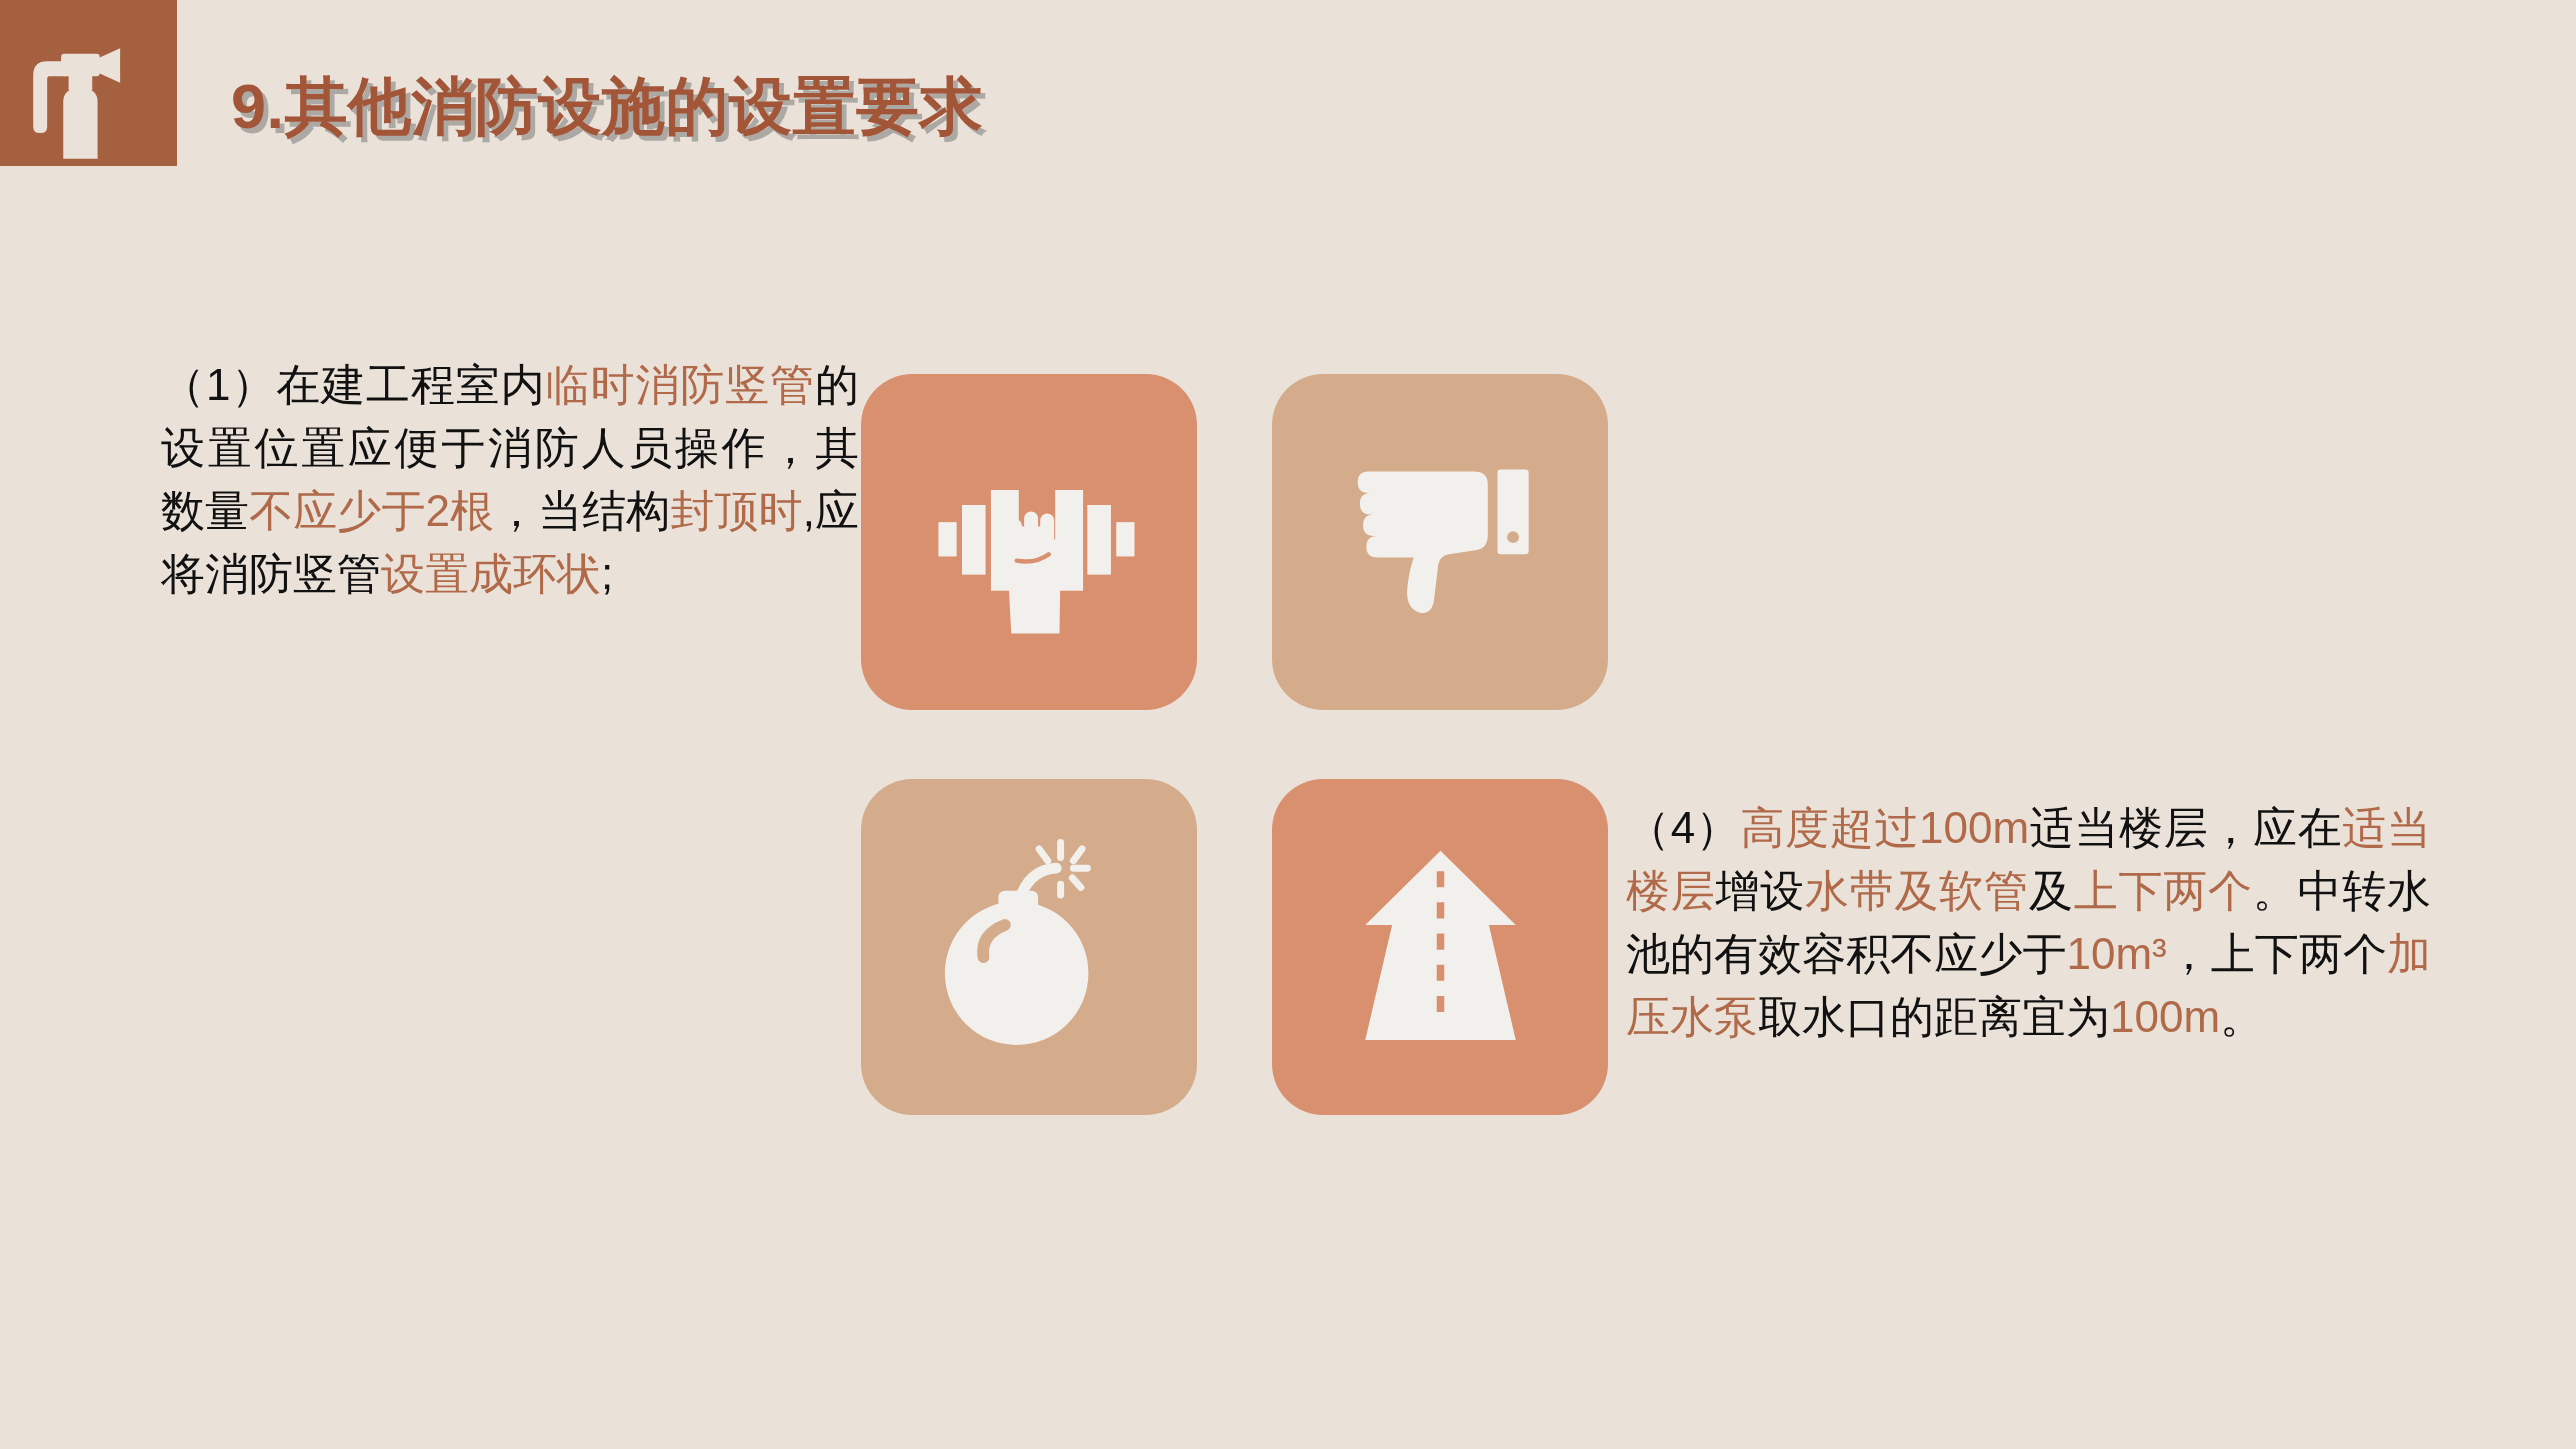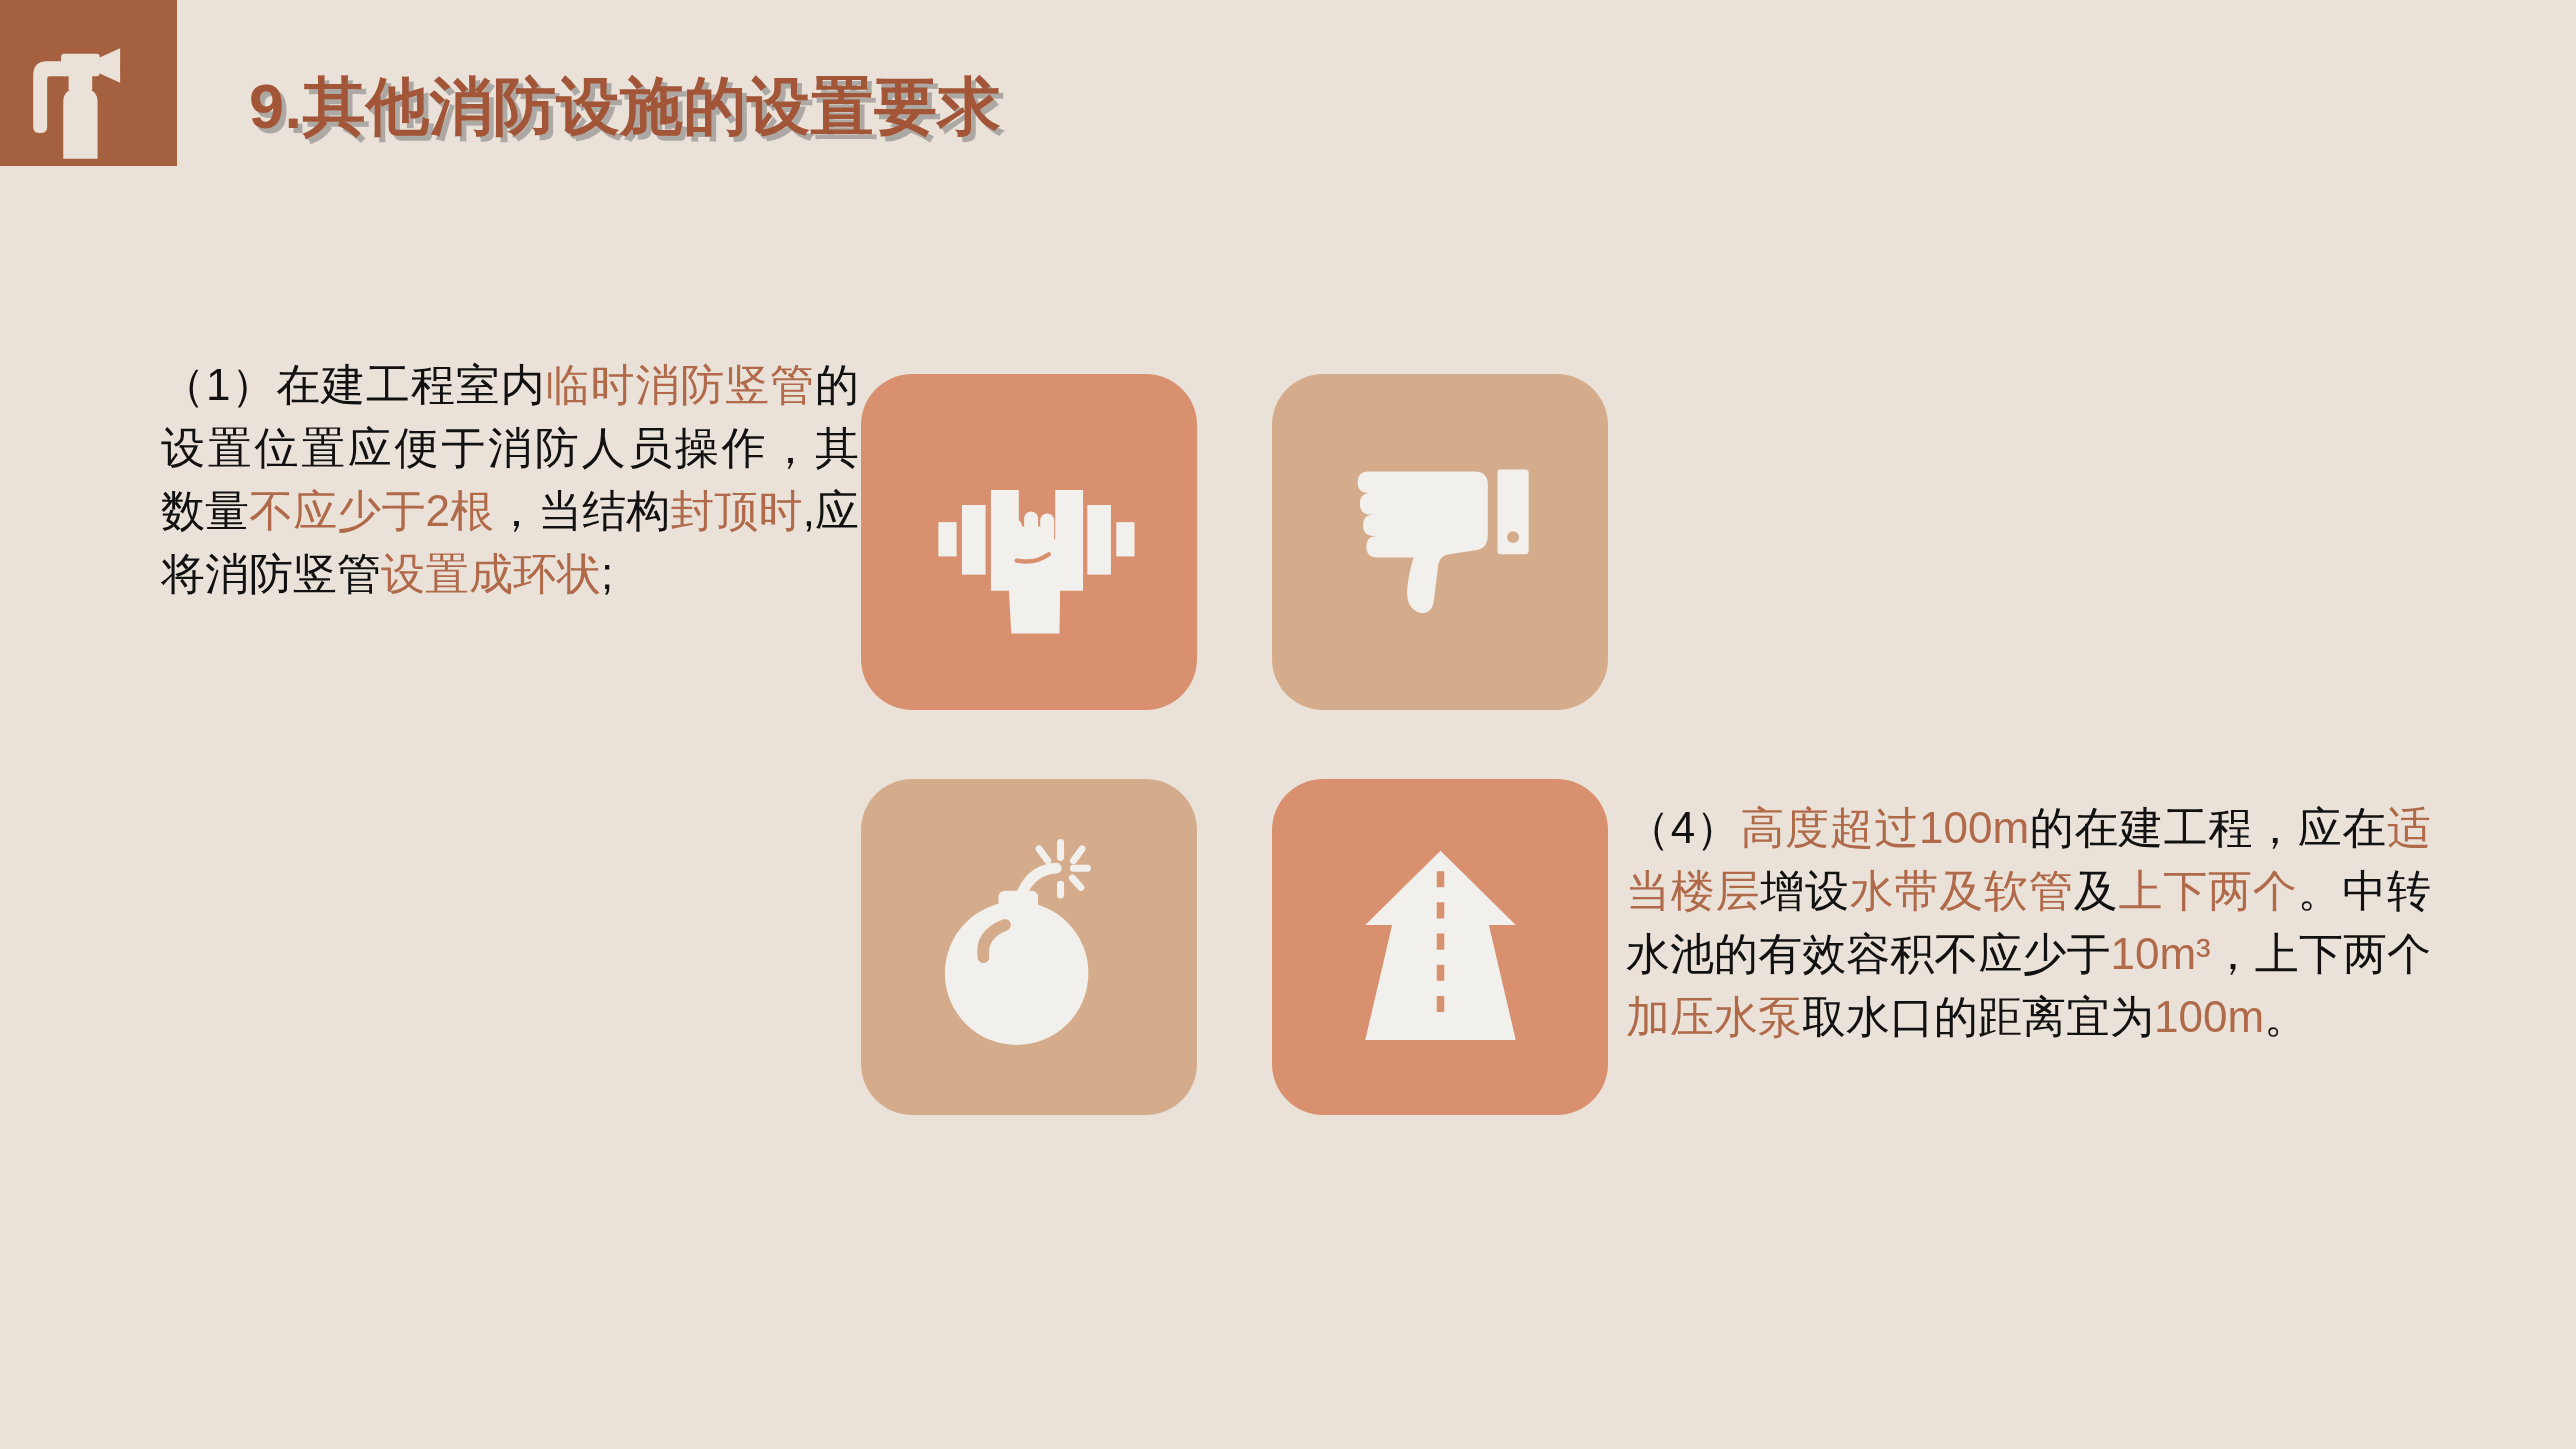--- a/index.html
+++ b/index.html
@@ -13,21 +13,21 @@
 
   
   .header-badge {
     position:absolute; left:0; top:0;
     width:177px; height:166px;
     background:#A5603F;
   }
   .extinguisher { position:absolute; left:29.5px; top:29.5px; width:118px; height:129px; }
 
   .slide-title {
-    position:absolute; left:249px; top:70px;
+    position:absolute; left:231px; top:70px;
     font-size:63px; font-weight:bold; letter-spacing:0.5px;
     color:#A35538;
     text-shadow:4.8px 4.8px 0 rgba(120,120,120,0.55);
     white-space:nowrap;
     line-height:1.15;
   }
 
   
   .text-col {
     position:absolute;
@@ -82,21 +82,21 @@
 
   <div class="slide-title">9.其他消防设施的设置要求</div>
 
   <div class="text-col col-left blk-1">
     <span>（1）在建工程室内</span><span class="hl">临时消防竖管</span><span>的设置位置应便于消防人员操作，其数量</span><span class="hl">不应少于2根</span><span>，当结构</span><span class="hl">封顶时</span><span>,应将消防竖管</span><span class="hl">设置成环状</span><span>;</span>
   </div>
 
 
 
   <div class="text-col col-right blk-4">
-    <span>（4）</span><span class="hl">高度超过100m</span><span>的在建工程，应在</span><span class="hl">适当楼层</span><span>增设</span><span class="hl">水带及软管</span><span>及</span><span class="hl">上下两个</span><span>。中转水池的有效容积不应少于</span><span class="hl">10m³</span><span>，上下两个</span><span class="hl">加压水泵</span><span>取水口的距离宜为</span><span class="hl">100m</span><span>。</span>
+    <span>（4）</span><span class="hl">高度超过100m</span><span>适当楼层，应在</span><span class="hl">适当楼层</span><span>增设</span><span class="hl">水带及软管</span><span>及</span><span class="hl">上下两个</span><span>。中转水池的有效容积不应少于</span><span class="hl">10m³</span><span>，上下两个</span><span class="hl">加压水泵</span><span>取水口的距离宜为</span><span class="hl">100m</span><span>。</span>
   </div>
 
   <div class="tile tile-1">
     <svg width="225" height="225" viewBox="0 0 420 420">
       <g fill="#F2F0EC">
 
         <rect x="40" y="172" width="34" height="64"></rect>
         <rect x="84" y="140" width="44" height="130"></rect>
         <rect x="138" y="112" width="52" height="188"></rect>
 

